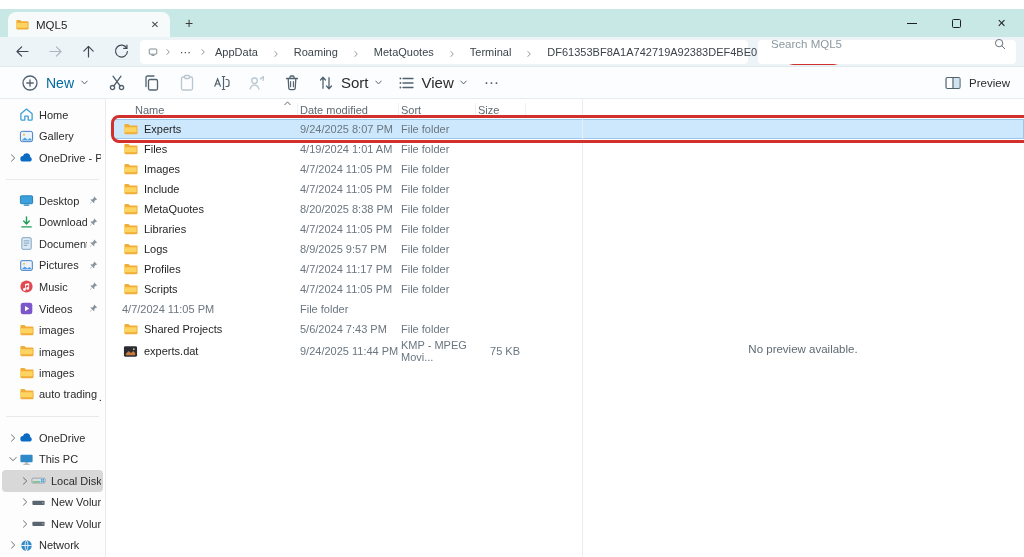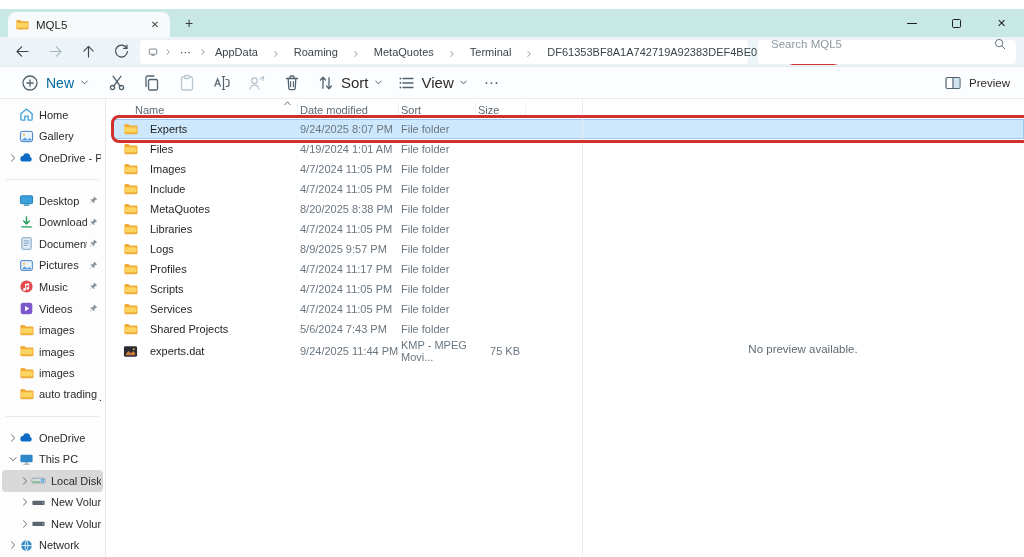--- a/index.html
+++ b/index.html
@@ -78,21 +78,21 @@
     padding-left:7px; height:18px; margin-top:2px; align-items:center; font-size:11px; color:#5f6a72; }
   .hcell { padding-left:2px; height:14px; line-height:14px; border-right:1px solid #eef1f4; }
   .hcell.first { padding-left:15px; }
   .sort-caret { position:absolute; left:170px; top:-3px; width:9px; height:9px; }
   .rows { margin-top:0; }
   .frow { position:relative; display:grid; grid-template-columns:178px 101px 77px 50px;
     padding-left:7px; height:20px; align-items:center; font-size:11px; color:#1f1f1f; }
   .frow .c2, .frow .c3 { color:#6a7680; padding-left:2px; }
   .frow .c4 { color:#6a7680; text-align:right; padding-right:6px; }
   .frow.selected { background:#cde8fc; outline:1px solid #9ac7e8; outline-offset:-1px; }
-  .name-cell { display:flex; align-items:center; gap:12px; padding-left:3px; overflow:hidden; white-space:nowrap; }
+  .name-cell { display:flex; align-items:center; gap:6px; padding-left:3px; overflow:hidden; white-space:nowrap; }
   .name-cell .ico { width:15px; height:15px; flex:none; }
   .row-annotation { position:absolute; top:-4px; bottom:-4px; left:-2px; right:-14px;
     border:3px solid #d0312d; border-radius:8px; pointer-events:none; z-index:5; }
   .preview-divider { position:absolute; left:469px; top:0; bottom:0; width:1px; background:#ececec; }
   .preview-msg { position:absolute; left:469px; right:0; top:244px; text-align:center;
     font-size:11.5px; color:#5f6a72; }
 </style>
 </head>
 <body>
 
@@ -707,29 +707,20 @@
                 <path d="M1.5 5.6h13v4.2c0 .7-.5 1.2-1.2 1.2H2.7c-.7 0-1.2-.5-1.2-1.2V5.6z" fill="#fcd462"></path>
               </svg>
             </span>
             <span>Scripts</span>
           </span>
           <span class="c2">4/7/2024 11:05 PM</span>
           <span class="c3">File folder</span>
           <span class="c4"></span>
         </div>
         <div class="frow">
-          <span class="name-cell">
-            <span class="ico">
-              <svg viewBox="0 0 16 16">
-                <path d="M1.5 3.4c0-.7.5-1.2 1.2-1.2h3.2l1.5 1.5h6.9c.7 0 1.2.5 1.2 1.2v6.9c0 .7-.5 1.2-1.2 1.2H2.7c-.7 0-1.2-.5-1.2-1.2V3.4z" fill="#f2ad38"></path>
-                <path d="M1.5 5.6h13v4.2c0 .7-.5 1.2-1.2 1.2H2.7c-.7 0-1.2-.5-1.2-1.2V5.6z" fill="#fcd462"></path>
-              </svg>
-            </span>
-            <span>Services</span>
-          </span>
           <span class="c2">4/7/2024 11:05 PM</span>
           <span class="c3">File folder</span>
           <span class="c4"></span>
         </div>
         <div class="frow">
           <span class="name-cell">
             <span class="ico">
               <svg viewBox="0 0 16 16">
                 <path d="M1.5 3.4c0-.7.5-1.2 1.2-1.2h3.2l1.5 1.5h6.9c.7 0 1.2.5 1.2 1.2v6.9c0 .7-.5 1.2-1.2 1.2H2.7c-.7 0-1.2-.5-1.2-1.2V3.4z" fill="#f2ad38"></path>
                 <path d="M1.5 5.6h13v4.2c0 .7-.5 1.2-1.2 1.2H2.7c-.7 0-1.2-.5-1.2-1.2V5.6z" fill="#fcd462"></path>

